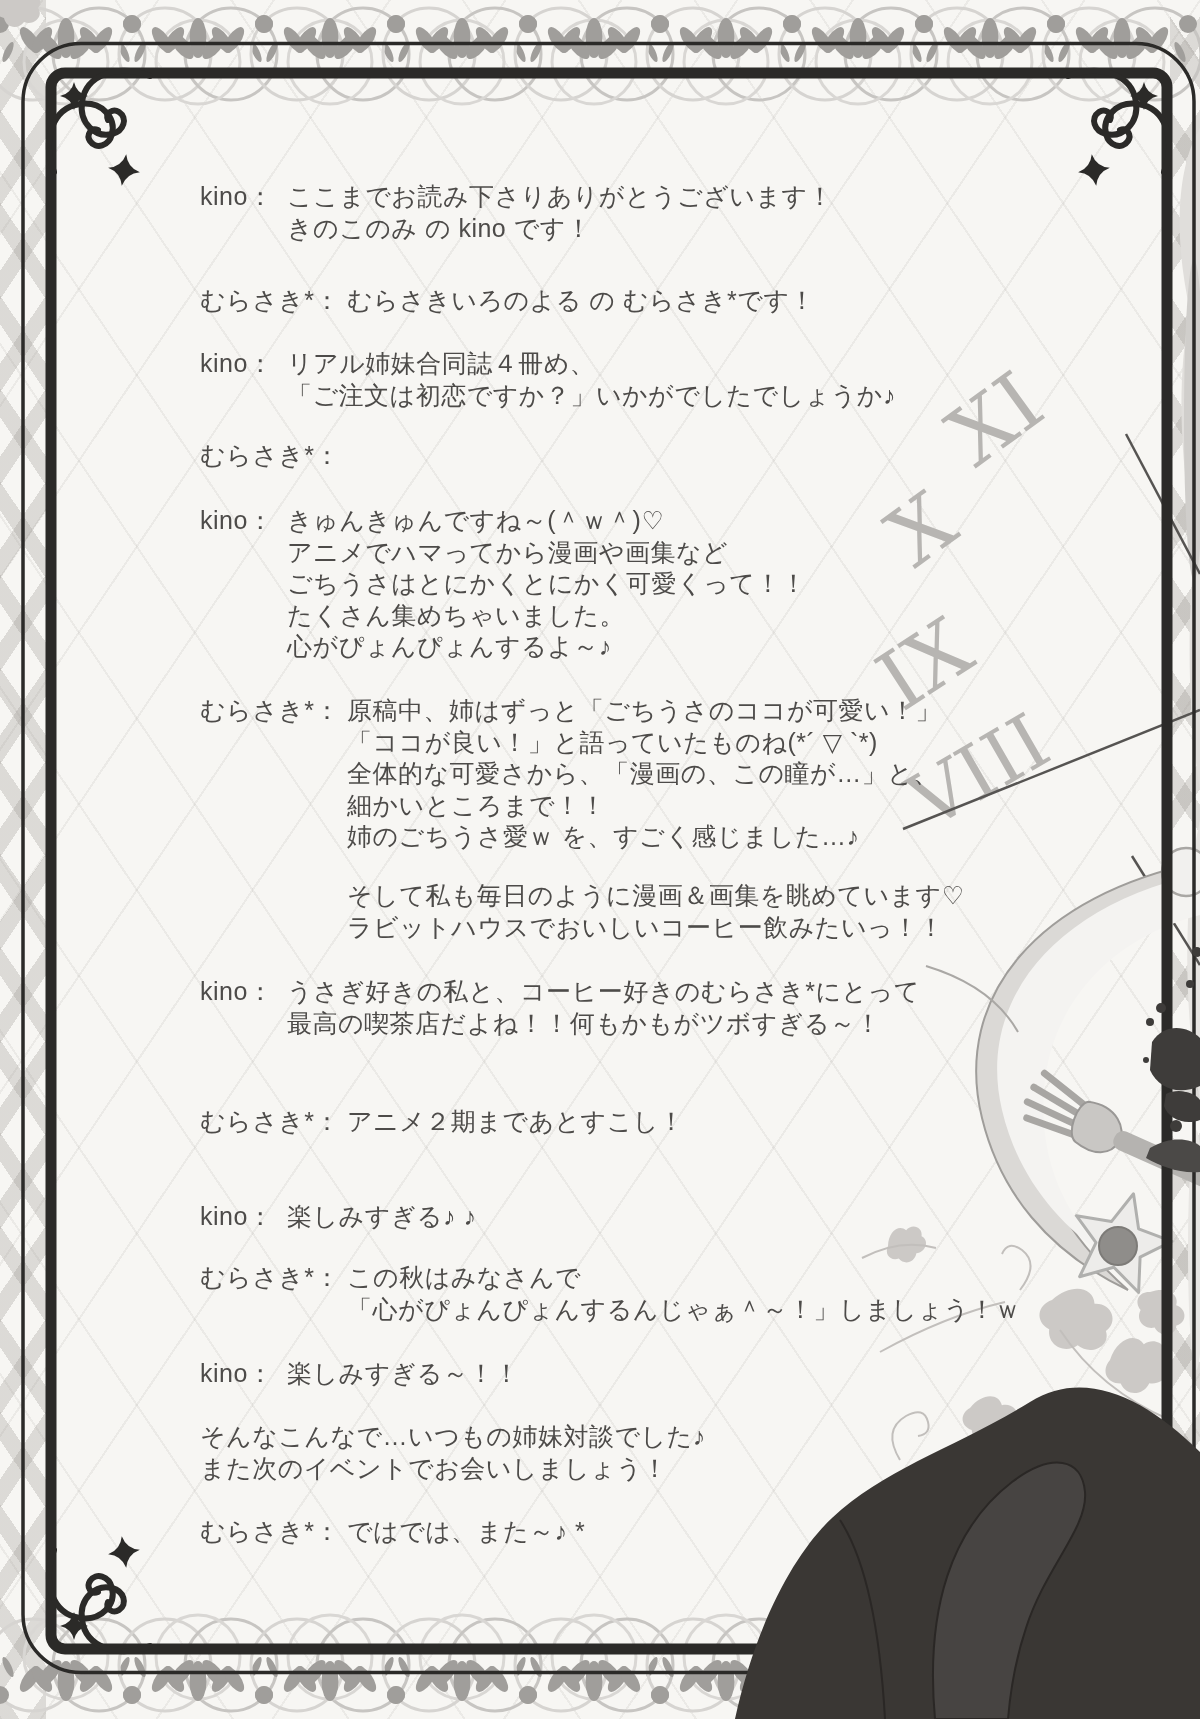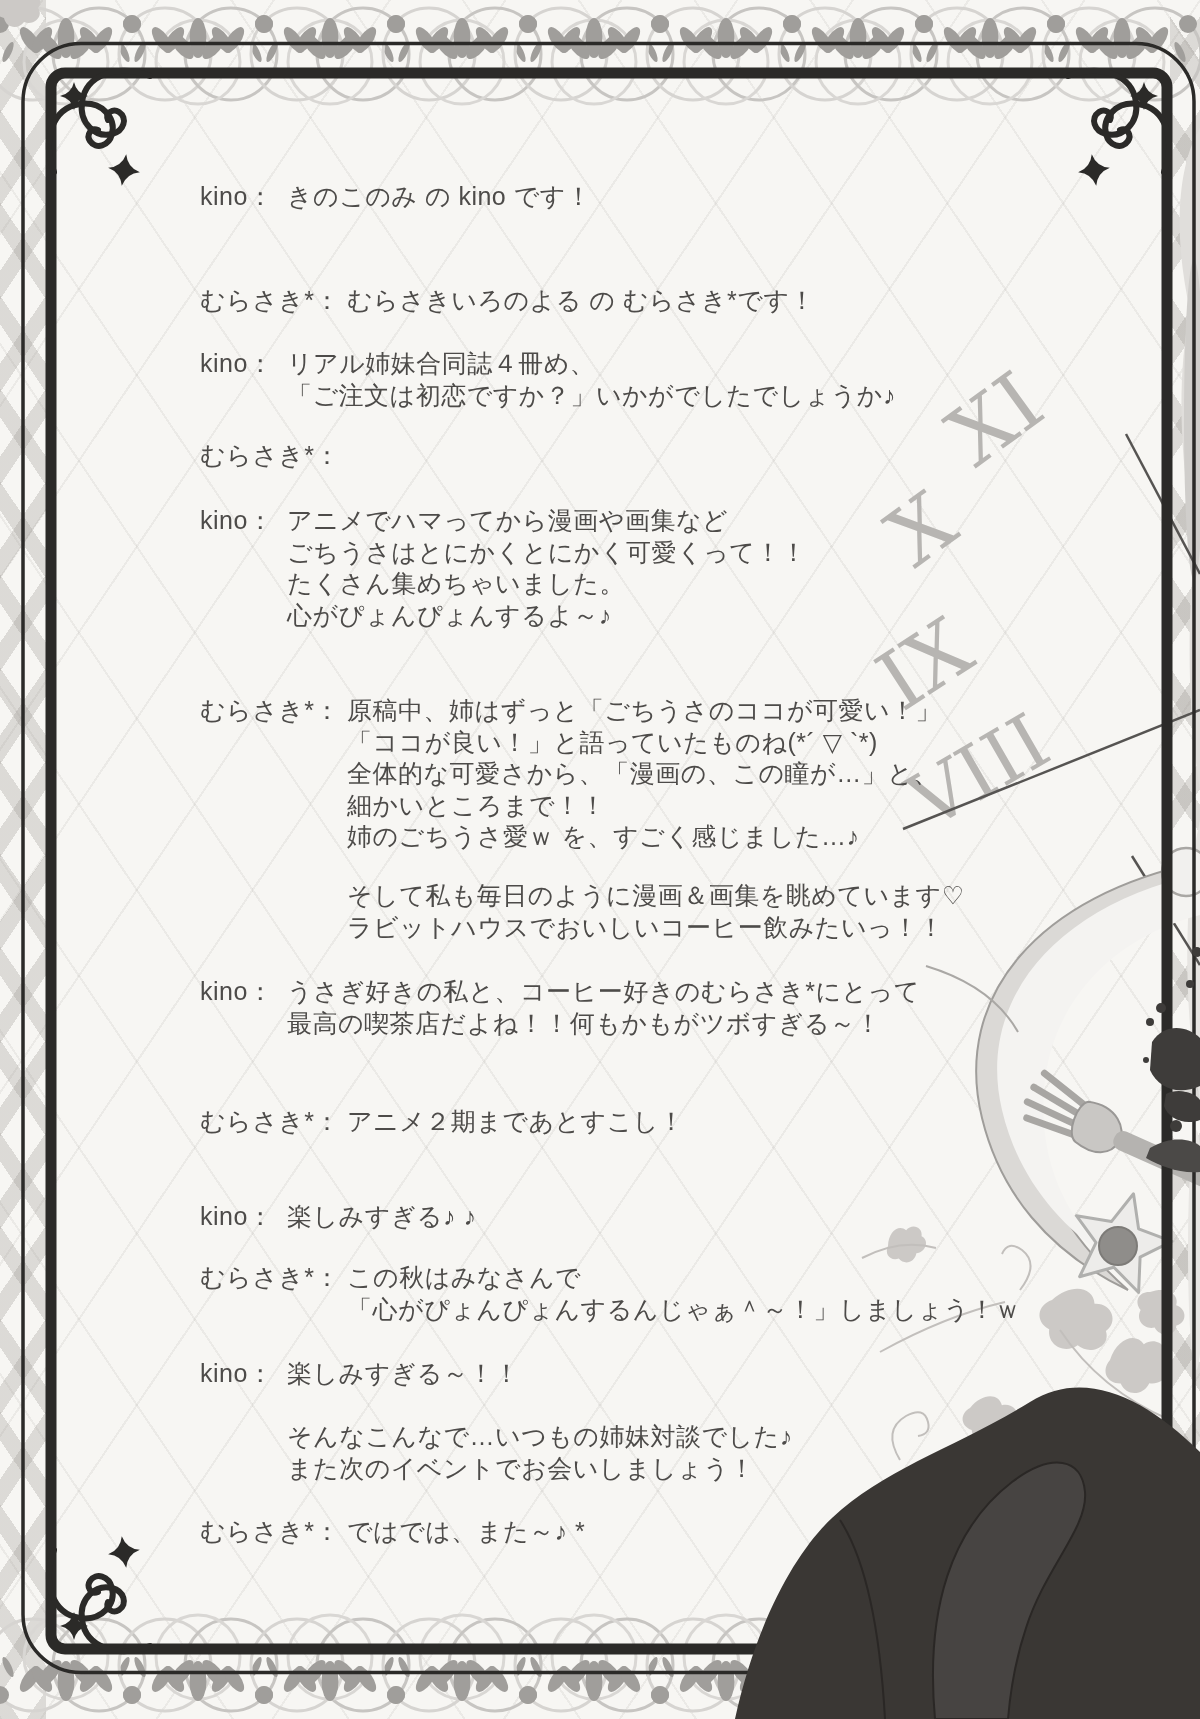--- a/index.html
+++ b/index.html
@@ -146,20 +146,21 @@
   <use href="#flourish" transform="translate(58,80)"></use>
   <use href="#flourish" transform="translate(1160,80) scale(-1,1)"></use>
   <use href="#flourish" transform="translate(58,1642) scale(1,-1)"></use>
   <use href="#flourish" transform="translate(1160,1642) scale(-1,-1)"></use>
 </svg>
 
 <div id="dialogue">
     <div class="msg" style="top: 181px;">
       <div class="who" style="width: 87px;">kino：</div>
       <div class="lines">
+        <div>ここまでお読み下さりありがとうございます！</div>
         <div>きのこのみ の kino です！</div>
       </div>
     </div>
     <div class="msg" style="top: 285px;">
       <div class="who" style="width: 147px;">むらさき*：</div>
       <div class="lines">
         <div>むらさきいろのよる の むらさき*です！</div>
       </div>
     </div>
     <div class="msg" style="top: 348px;">
@@ -168,20 +169,21 @@
         <div>リアル姉妹合同誌４冊め、</div>
         <div>「ご注文は初恋ですか？」いかがでしたでしょうか♪</div>
       </div>
     </div>
     <div class="msg" style="top: 440px;">
       <div class="who" style="width: 147px;">むらさき*：</div>
     </div>
     <div class="msg" style="top: 505px;">
       <div class="who" style="width: 87px;">kino：</div>
       <div class="lines">
+        <div>きゅんきゅんですね～(＾ｗ＾)♡</div>
         <div>アニメでハマってから漫画や画集など</div>
         <div>ごちうさはとにかくとにかく可愛くって！！</div>
         <div>たくさん集めちゃいました。</div>
         <div>心がぴょんぴょんするよ～♪</div>
       </div>
     </div>
     <div class="msg" style="top: 695px;">
       <div class="who" style="width: 147px;">むらさき*：</div>
       <div class="lines">
         <div>原稿中、姉はずっと「ごちうさのココが可愛い！」</div>
@@ -223,21 +225,21 @@
         <div>この秋はみなさんで</div>
         <div>「心がぴょんぴょんするんじゃぁ＾～！」しましょう！ｗ</div>
       </div>
     </div>
     <div class="msg" style="top: 1358px;">
       <div class="who" style="width: 87px;">kino：</div>
       <div class="lines">
         <div>楽しみすぎる～！！</div>
       </div>
     </div>
-    <div class="msg" style="top: 1421px;">
+    <div class="msg" style="top: 1421px; flex-direction: column;">
       <div class="who" style="width: 87px;"></div>
       <div class="lines">
         <div>そんなこんなで…いつもの姉妹対談でした♪</div>
         <div>また次のイベントでお会いしましょう！</div>
       </div>
     </div>
     <div class="msg" style="top: 1516px;">
       <div class="who" style="width: 147px;">むらさき*：</div>
       <div class="lines">
         <div>ではでは、また～♪ *</div>

